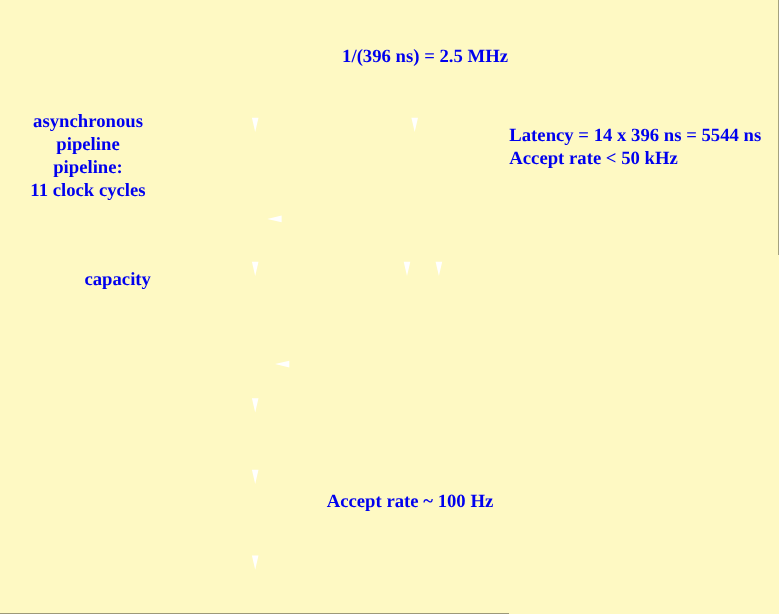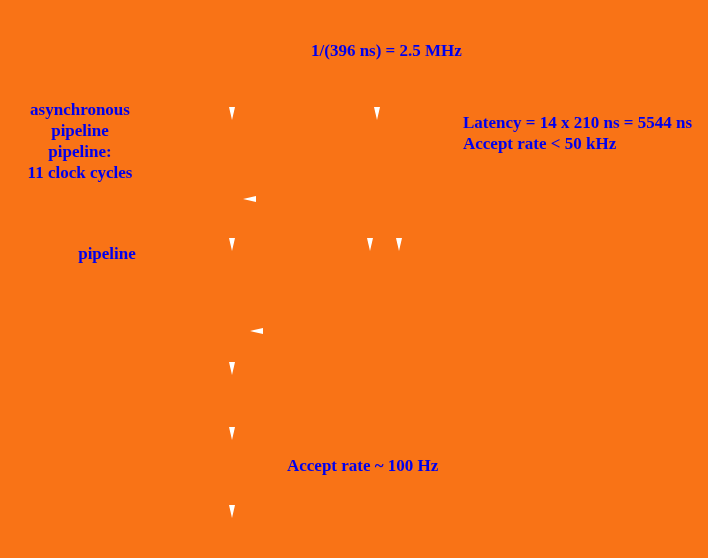--- a/index.html
+++ b/index.html
@@ -4,21 +4,21 @@
 <style>
   html, body {
     margin: 0;
     padding: 0;
     background: #000000;
   }
   .canvas {
     position: relative;
     width: 708px;
     height: 558px;
-    background: #f97316;
+    background: #fef9c3;
     overflow: hidden;
     font-family: "Liberation Serif", "DejaVu Serif", serif;
   }
   .lbl {
     position: absolute;
     color: #0000EE;
     font-size: 17px;
     font-weight: bold;
     line-height: 21px;
     white-space: nowrap;
@@ -51,32 +51,32 @@
 
   <div class="lbl" style="left:311px; top:40px;">1/(396 ns) = 2.5 MHz</div>
 
   <div class="lbl lbl-center" style="left:0px; top:99px; width:160px;">
     <div>asynchronous pipeline</div>
     <div>pipeline:</div>
     <div>11 clock cycles</div>
   </div>
 
   <div class="lbl" style="left:463px; top:112px;">
-    <div>Latency = 14 x 210 ns = 5544 ns</div>
+    <div>Latency = 14 x 396 ns = 5544 ns</div>
     <div>Accept rate &lt; 50 kHz</div>
   </div>
 
   <div class="lbl lbl-center" style="left:30px; top:243px; width:154px;">
-    <div>pipeline</div>
+    <div>capacity</div>
   </div>
 
   <div class="lbl" style="left:463px; top:242px;">
   </div>
 
-  <div class="lbl" style="left:287px; top:445px;margin-top:10px;">Accept rate ~ 100 Hz</div>
+  <div class="lbl" style="left:297px; top:445px;">Accept rate ~ 100 Hz</div>
 
   <div class="arrow-down" style="left:229px; top:107px;"></div>
   <div class="arrow-down" style="left:374px; top:107px;"></div>
 
   <div class="arrow-left" style="left:243px; top:196px;"></div>
 
   <div class="arrow-down" style="left:229px; top:238px;"></div>
   <div class="arrow-down" style="left:367px; top:238px;"></div>
   <div class="arrow-down" style="left:396px; top:238px;"></div>
 

